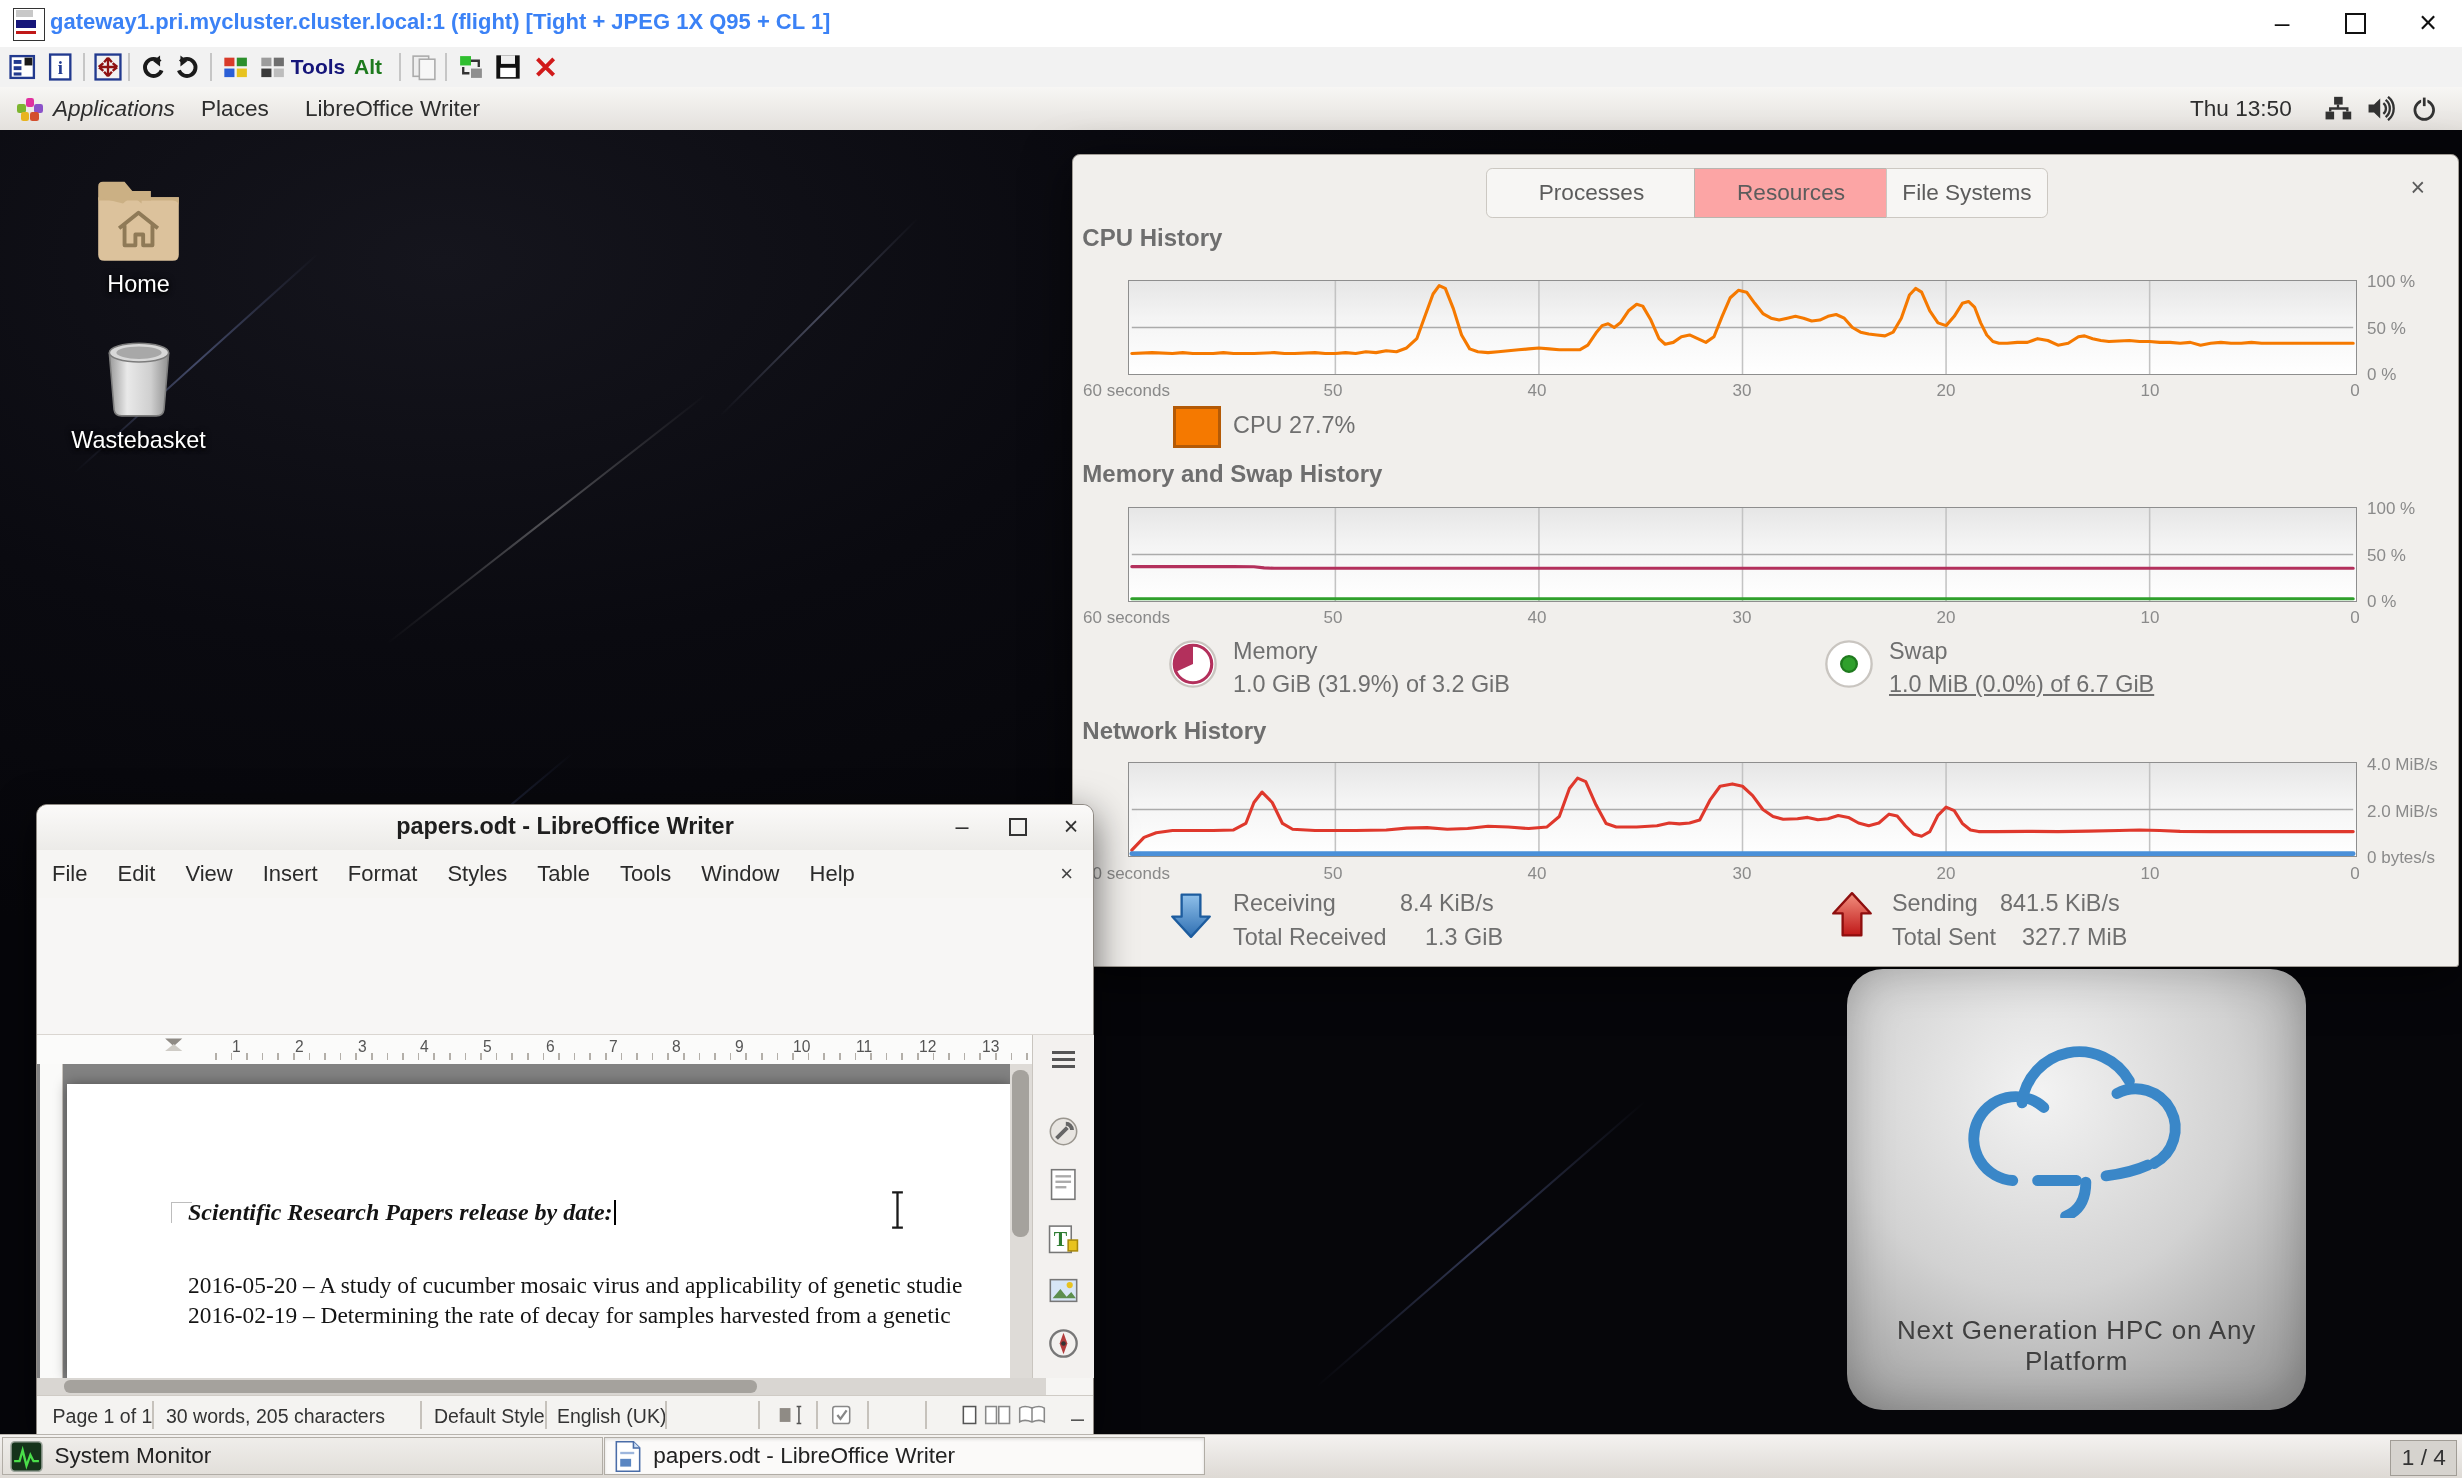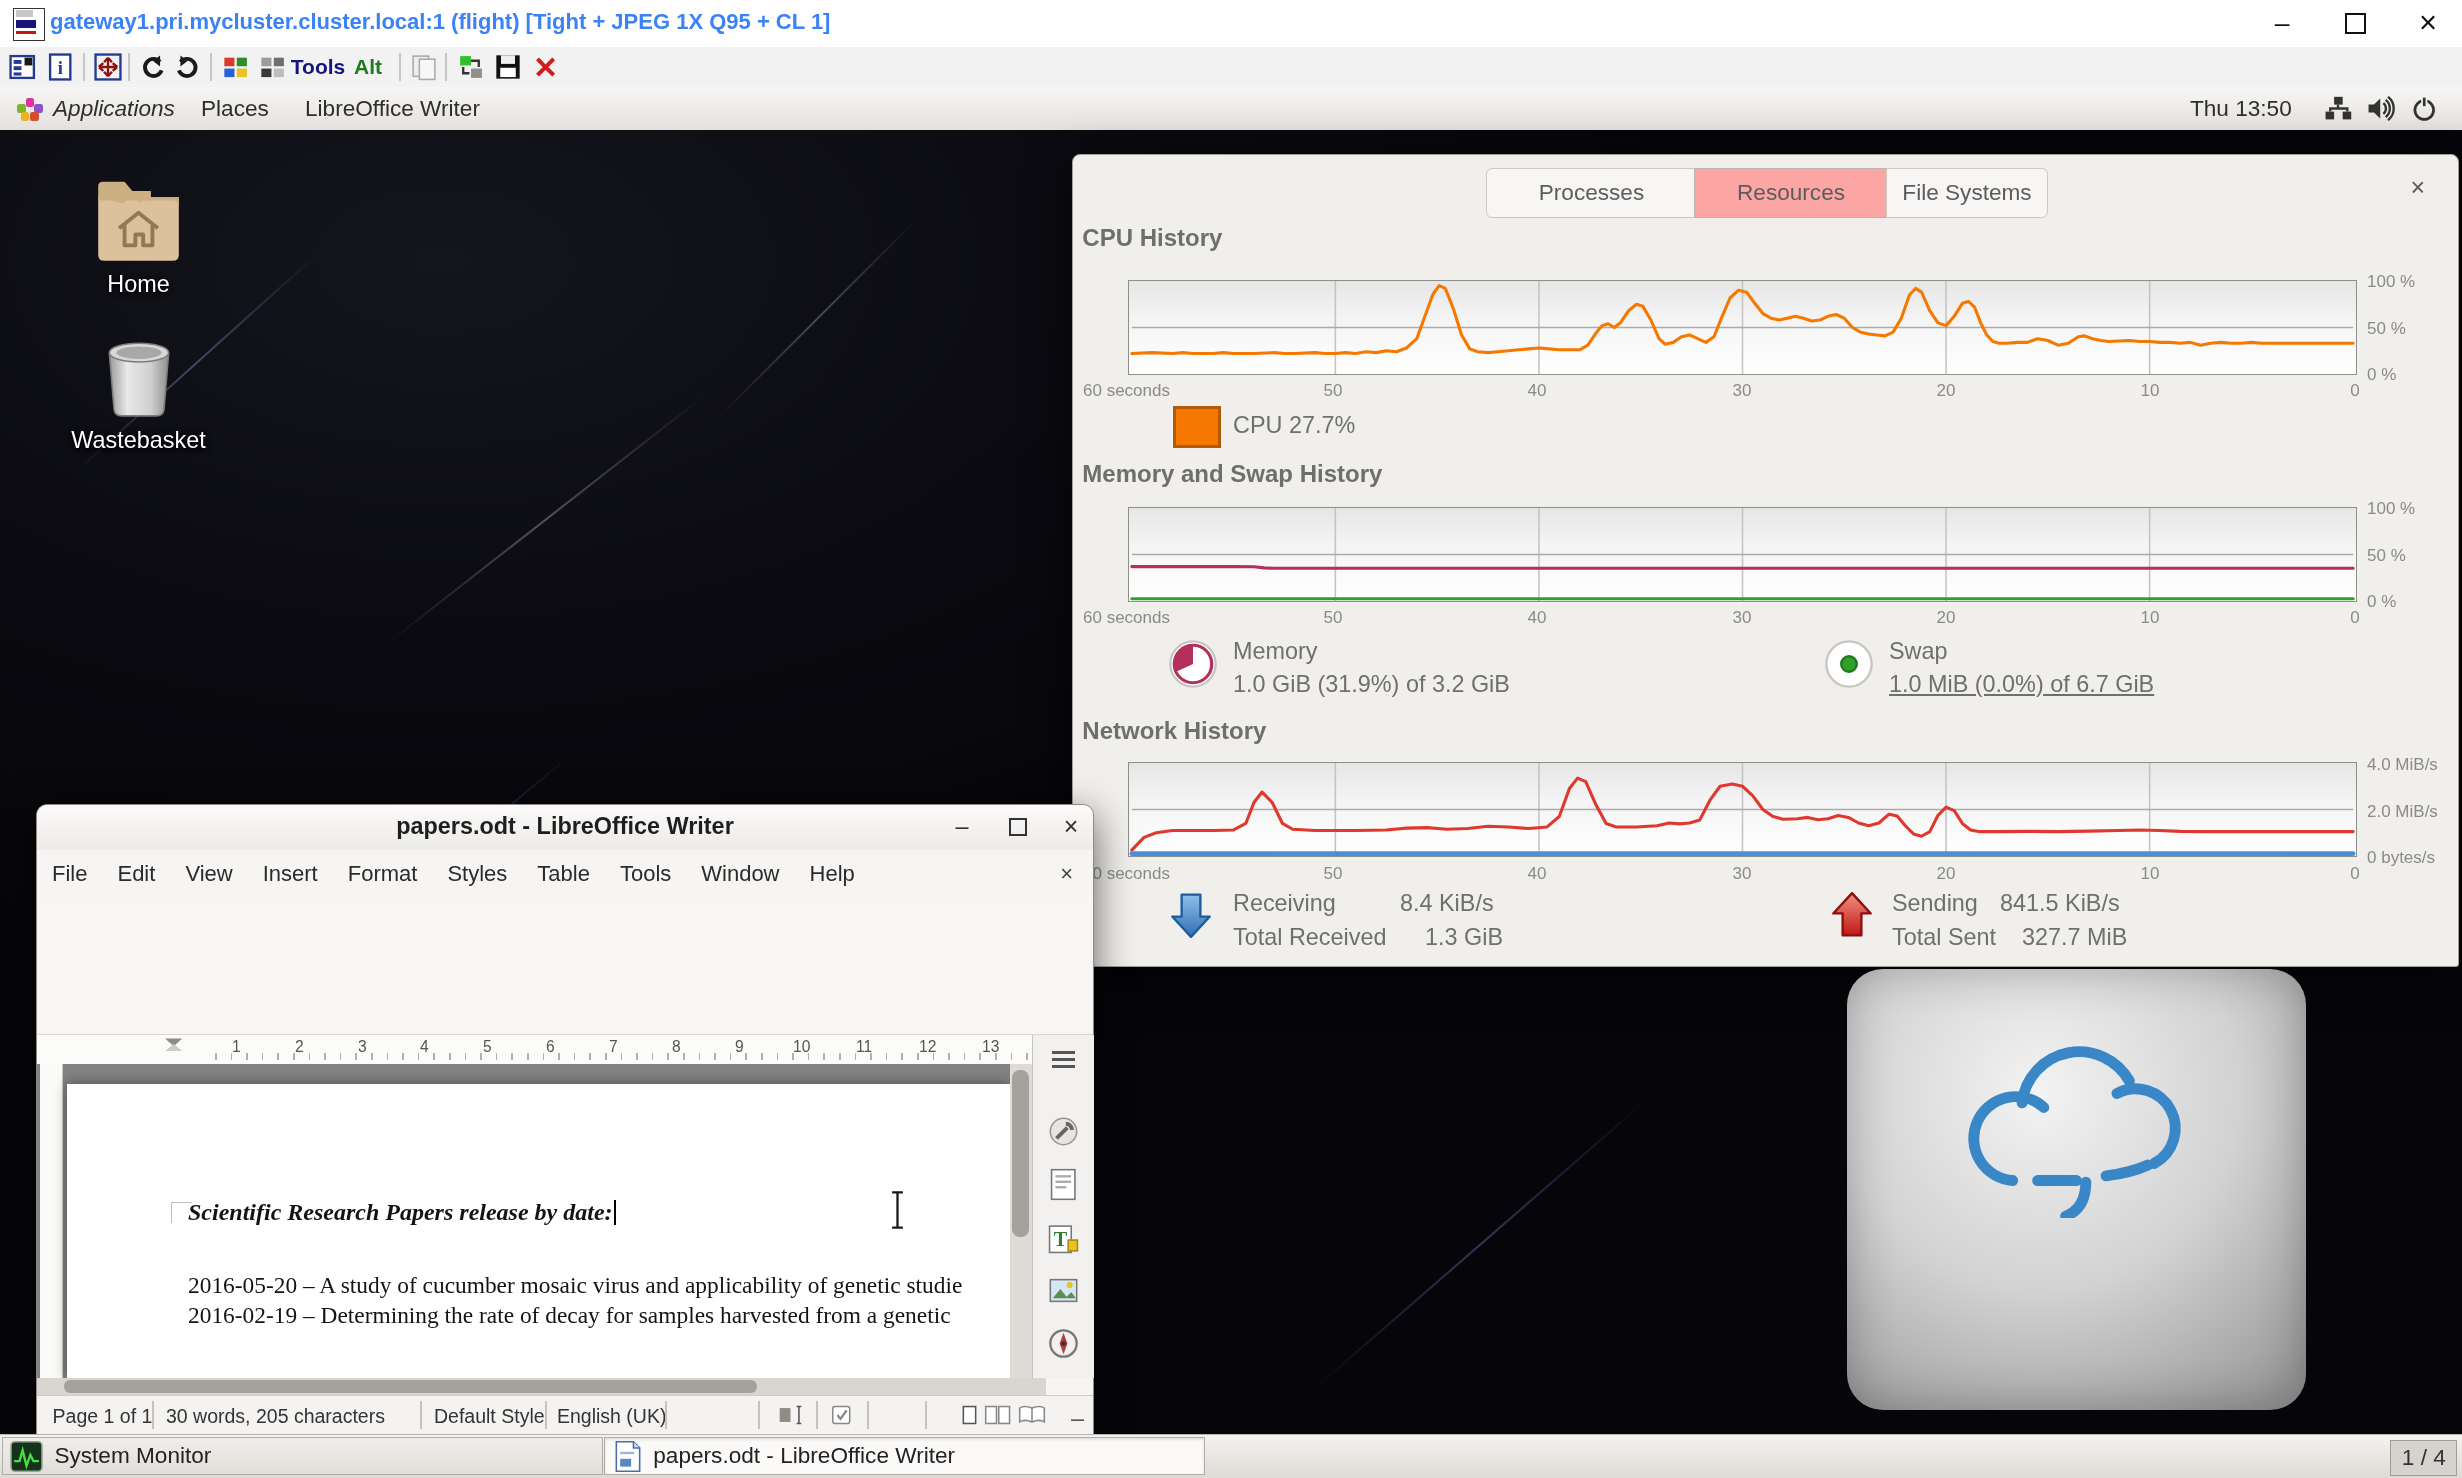--- a/index.html
+++ b/index.html
@@ -404,20 +404,21 @@
   <div id="logo-card">
     <svg style="position:absolute;left:74px;top:31px;" width="311" height="218" viewBox="0 0 400 280">
       <g stroke="#3a87c8" stroke-width="14" fill="none" stroke-linecap="round">
         <path d="M118 232 A54 54 0 1 1 158 138"></path>
         <path d="M130 132 A74 74 0 0 1 268 104"></path>
         <path d="M252 120 A50 50 0 1 1 300 210"></path>
         <path d="M150 232 L200 232 M238 226 Q270 222 292 212"></path>
         <path d="M212 234 Q212 268 186 278"></path>
       </g>
     </svg>
+    <div id="logo-tag">Next Generation HPC on Any Platform</div>
   </div>
 
   <div id="writer">
     <div id="writer-titlebar">
       <div id="writer-title">papers.odt - LibreOffice Writer</div>
       <div class="winctl" style="left:903px;top:4.7px;font-size:23.4px;color:#333;">
           <span>–</span>
         </div>
       <div class="winctl" style="left:959px;top:4.7px;">
           <span class="boxglyph" style="width:14px;height:14px;border-width:2.3px;border-color:#333;"></span>

